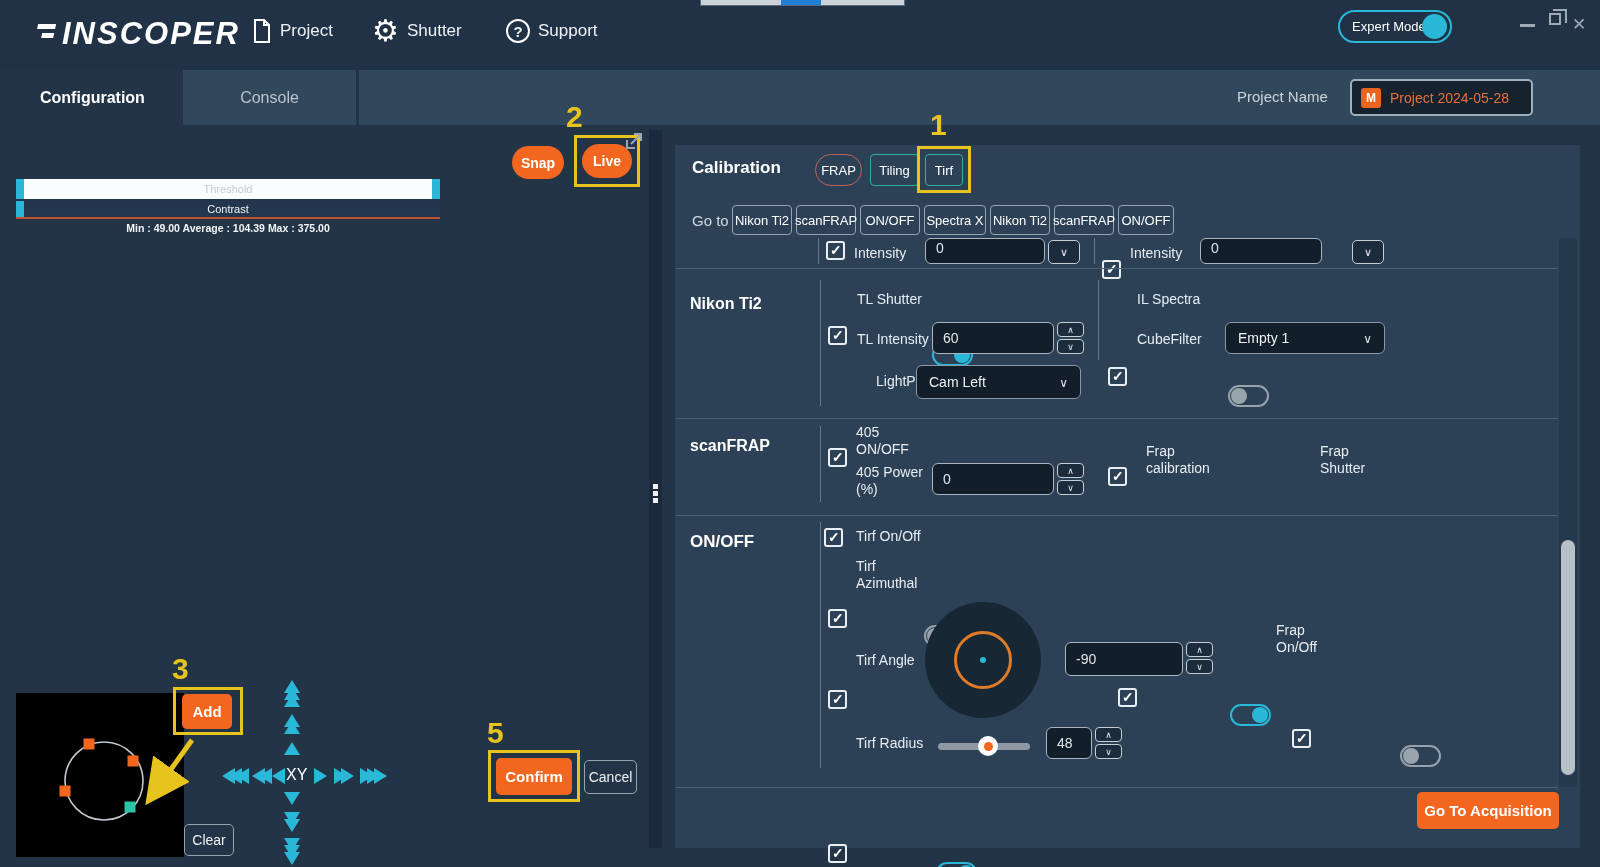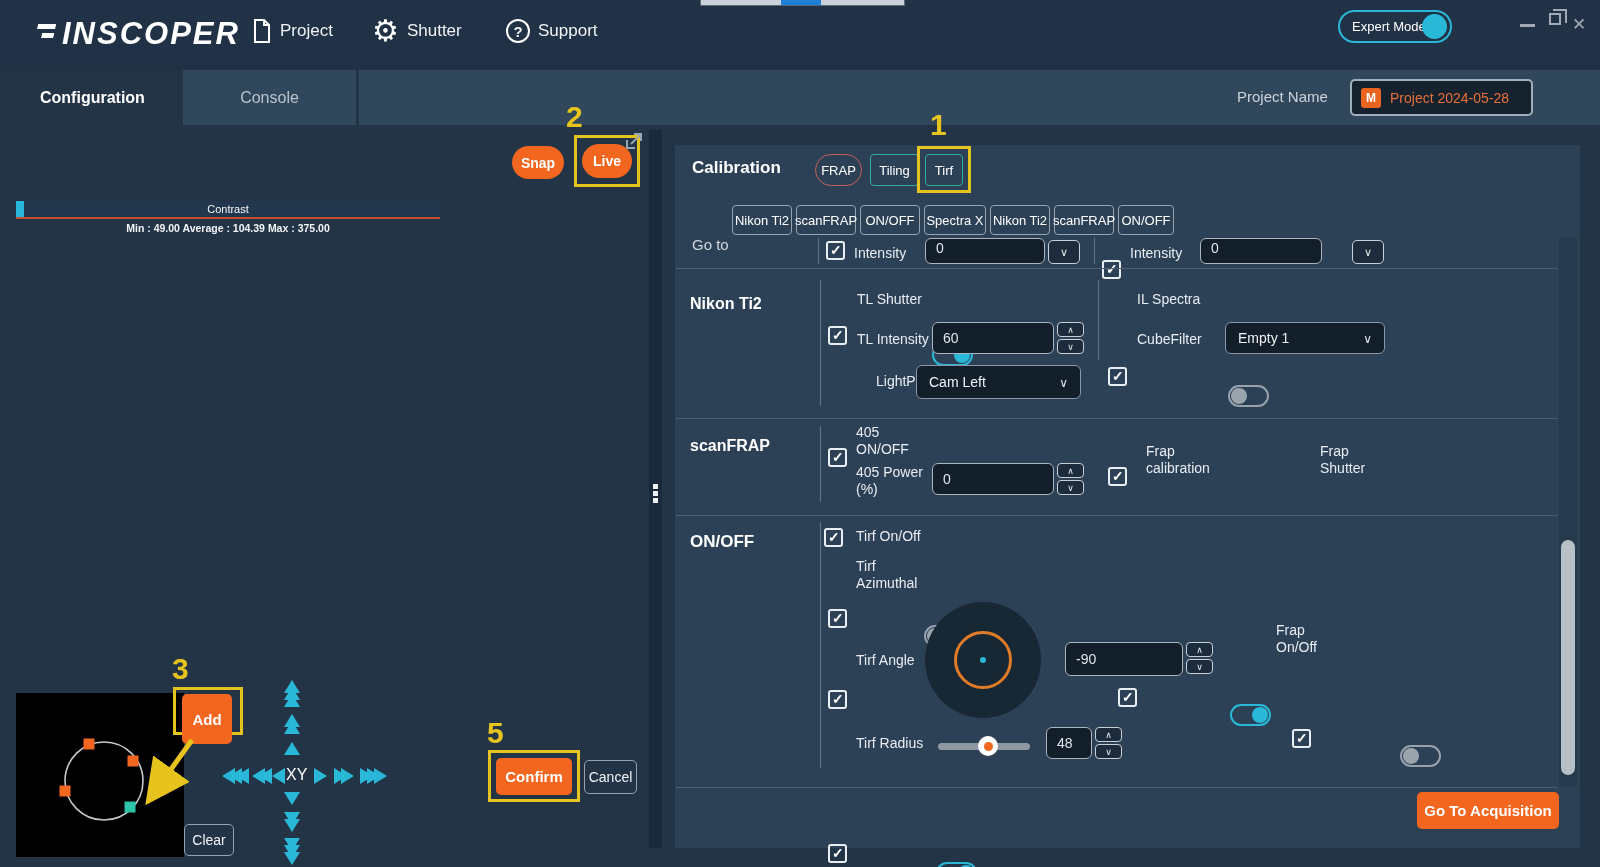--- a/index.html
+++ b/index.html
@@ -62,21 +62,21 @@
   .splitter { left:649px; top:130px; width:13px; height:718px; background:#1A2A3C; cursor:col-resize; }
   .split-dots { position:absolute; left:4px; top:354px; display:flex; flex-direction:column; gap:2px; }
   .split-dots span { width:5px; height:5px; background:#f0f3f5; }
 
   
   .panel { left:675px; top:145px; width:905px; height:703px; background:#2D4156; }
   .divider { position:absolute; height:1px; background:#4d6073; }
   .vline { position:absolute; width:1px; background:#647789; }
   .title { font-weight:700; font-size:16px; color:#fff; }
   .label { font-size:14px; color:#e7edf2; line-height:17px; }
-  .dimlabel { font-size:15px; color:#cfd8df;margin-top:24px; }
+  .dimlabel { font-size:15px; color:#cfd8df; }
   .outline-btn { border:1px solid #97A3AF; border-radius:4px; color:#fff; font-size:13px; display:flex; align-items:center; justify-content:center; background:transparent; cursor:pointer; }
   .b-frap { border-color:#C06058; }
   .b-teal { border-color:#2FAE9E; }
 
   .cb { width:19px; height:19px; border:2px solid #e9eef2; border-radius:3px; position:relative; cursor:pointer; }
   .cb::after { content:"✓"; position:absolute; left:2px; top:-1px; font-size:14px; font-weight:700; color:#fff; }
   .toggle { width:41px; height:22px; border-radius:12px; border:2px solid; position:relative; cursor:pointer; }
   .toggle.on { border-color:#2AB8D9; }
   .toggle.on::after { content:""; position:absolute; right:1px; top:1px; width:16px; height:16px; border-radius:50%; background:#2AB8D9; }
   .toggle.off { border-color:#97a2ac; }
@@ -164,20 +164,25 @@
   </div>
   <div class="abs tab-console">
     <span>Console</span>
   </div>
   <div class="abs projname-label">Project Name</div>
   <div class="abs projname-field">
     <span class="m-badge">M</span>
     <span class="projname-text">Project 2024-05-28</span>
   </div>
 
+  <div class="abs thr-bar">
+    <span class="thr-label">Threshold</span>
+    <span class="thr-handle" style="left:0;"></span>
+    <span class="thr-handle" style="right:0;"></span>
+  </div>
   <div class="abs con-bar">
     <span class="con-label">Contrast</span>
     <span class="con-handle"></span>
   </div>
   <div class="abs stats">Min : 49.00 Average : 104.39 Max : 375.00</div>
 
 
   <div class="abs pillbtn" style="left:512px; top:146px; width:52px; height:33px;">Snap</div>
   <div class="abs ybox" style="left:574px; top:135px; width:66px; height:52px;"></div>
   <div class="abs pillbtn" style="left:582px; top:144px; width:50px; height:34px;">Live</div>
@@ -332,21 +337,21 @@
     <svg width="168" height="164" viewBox="0 0 168 164">
       <circle cx="88" cy="88" r="39" fill="none" stroke="#c3c9cf" stroke-width="1.6"></circle>
       <rect x="67.5" y="45.5" width="11" height="11" fill="#F2661F"></rect>
       <rect x="111.5" y="62.5" width="11" height="11" fill="#F2661F"></rect>
       <rect x="43.5" y="92.5" width="11" height="11" fill="#F2661F"></rect>
       <rect x="108.5" y="108.5" width="11" height="11" fill="#2BC4A9"></rect>
     </svg>
   </div>
 
   <div class="abs ybox" style="left:173px; top:687px; width:70px; height:48px;"></div>
-  <div class="abs sqbtn" style="left:182px; top:694px; width:50px; height:50px;">Add</div>
+  <div class="abs sqbtn" style="left:182px; top:694px; width:50px; height:35px;">Add</div>
   <div class="abs ynum" style="left:172px; top:652px;">3</div>
 
   <svg class="abs" style="left:138px; top:735px;" width="62" height="72" viewBox="0 0 62 72">
     <defs>
       <marker id="ah" markerWidth="9" markerHeight="9" refX="6" refY="4.5" orient="auto">
         <path d="M0 0 L9 4.5 L0 9 z" fill="#E7C41D"></path>
       </marker>
     </defs>
     <line x1="54" y1="5" x2="16" y2="58" stroke="#E7C41D" stroke-width="5" marker-end="url(#ah)"></line>
   </svg>

